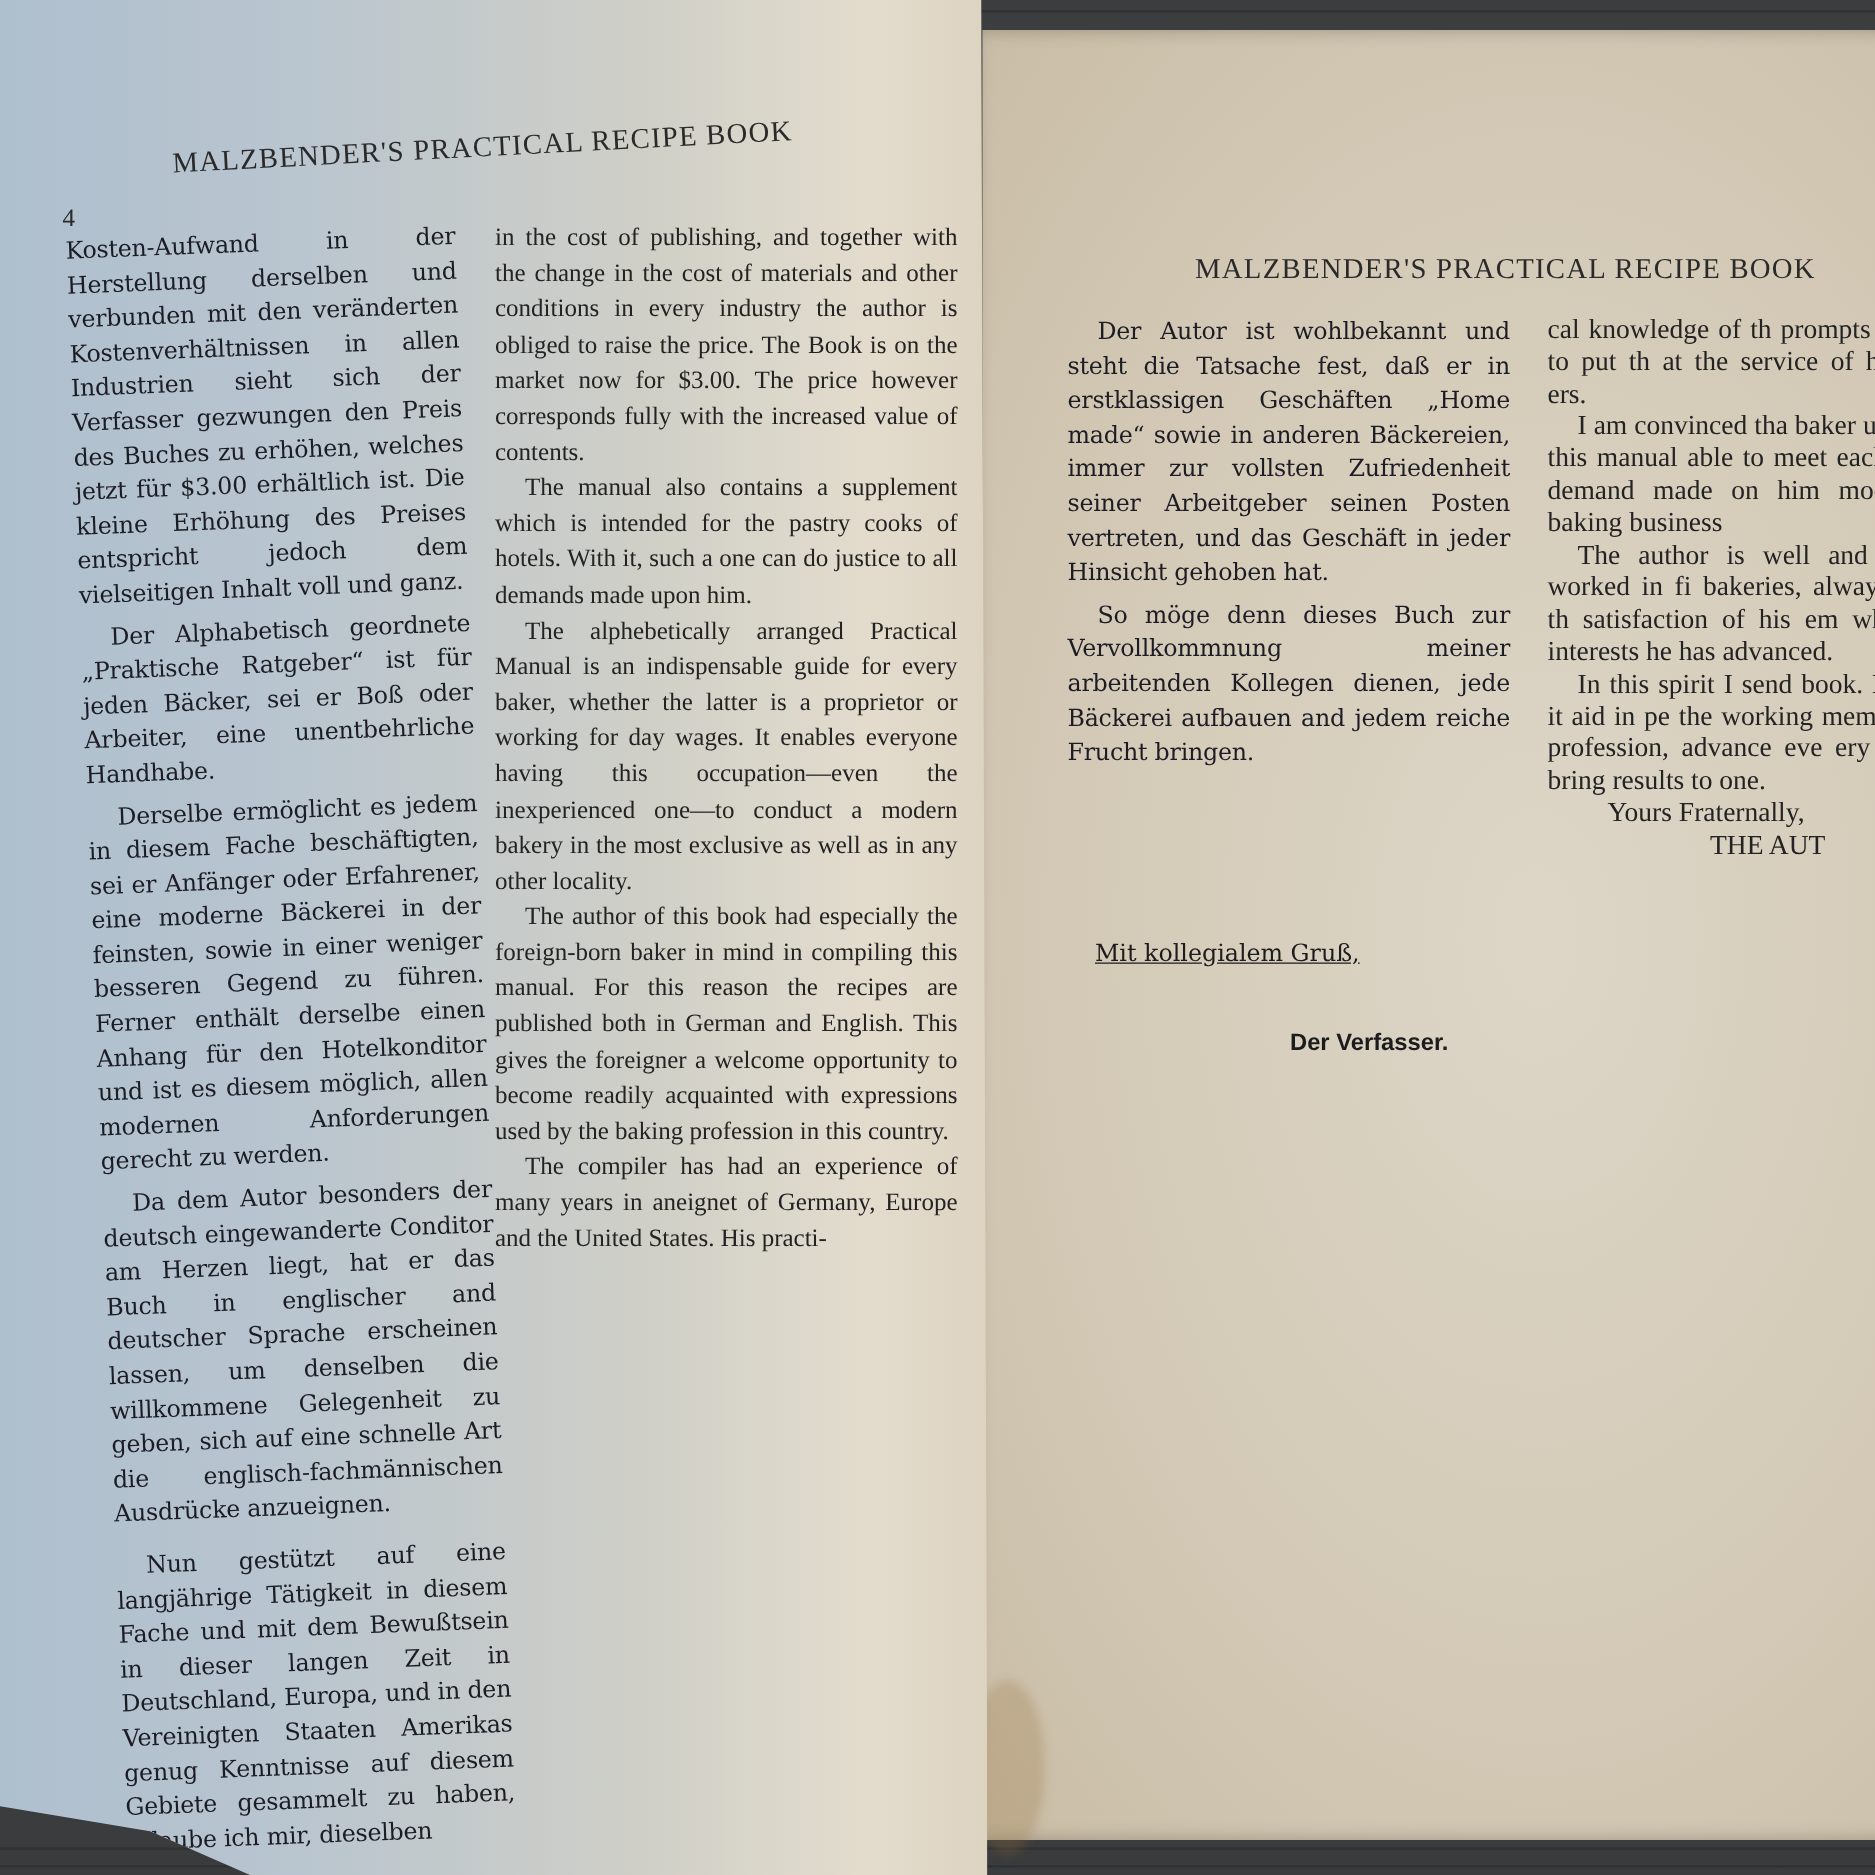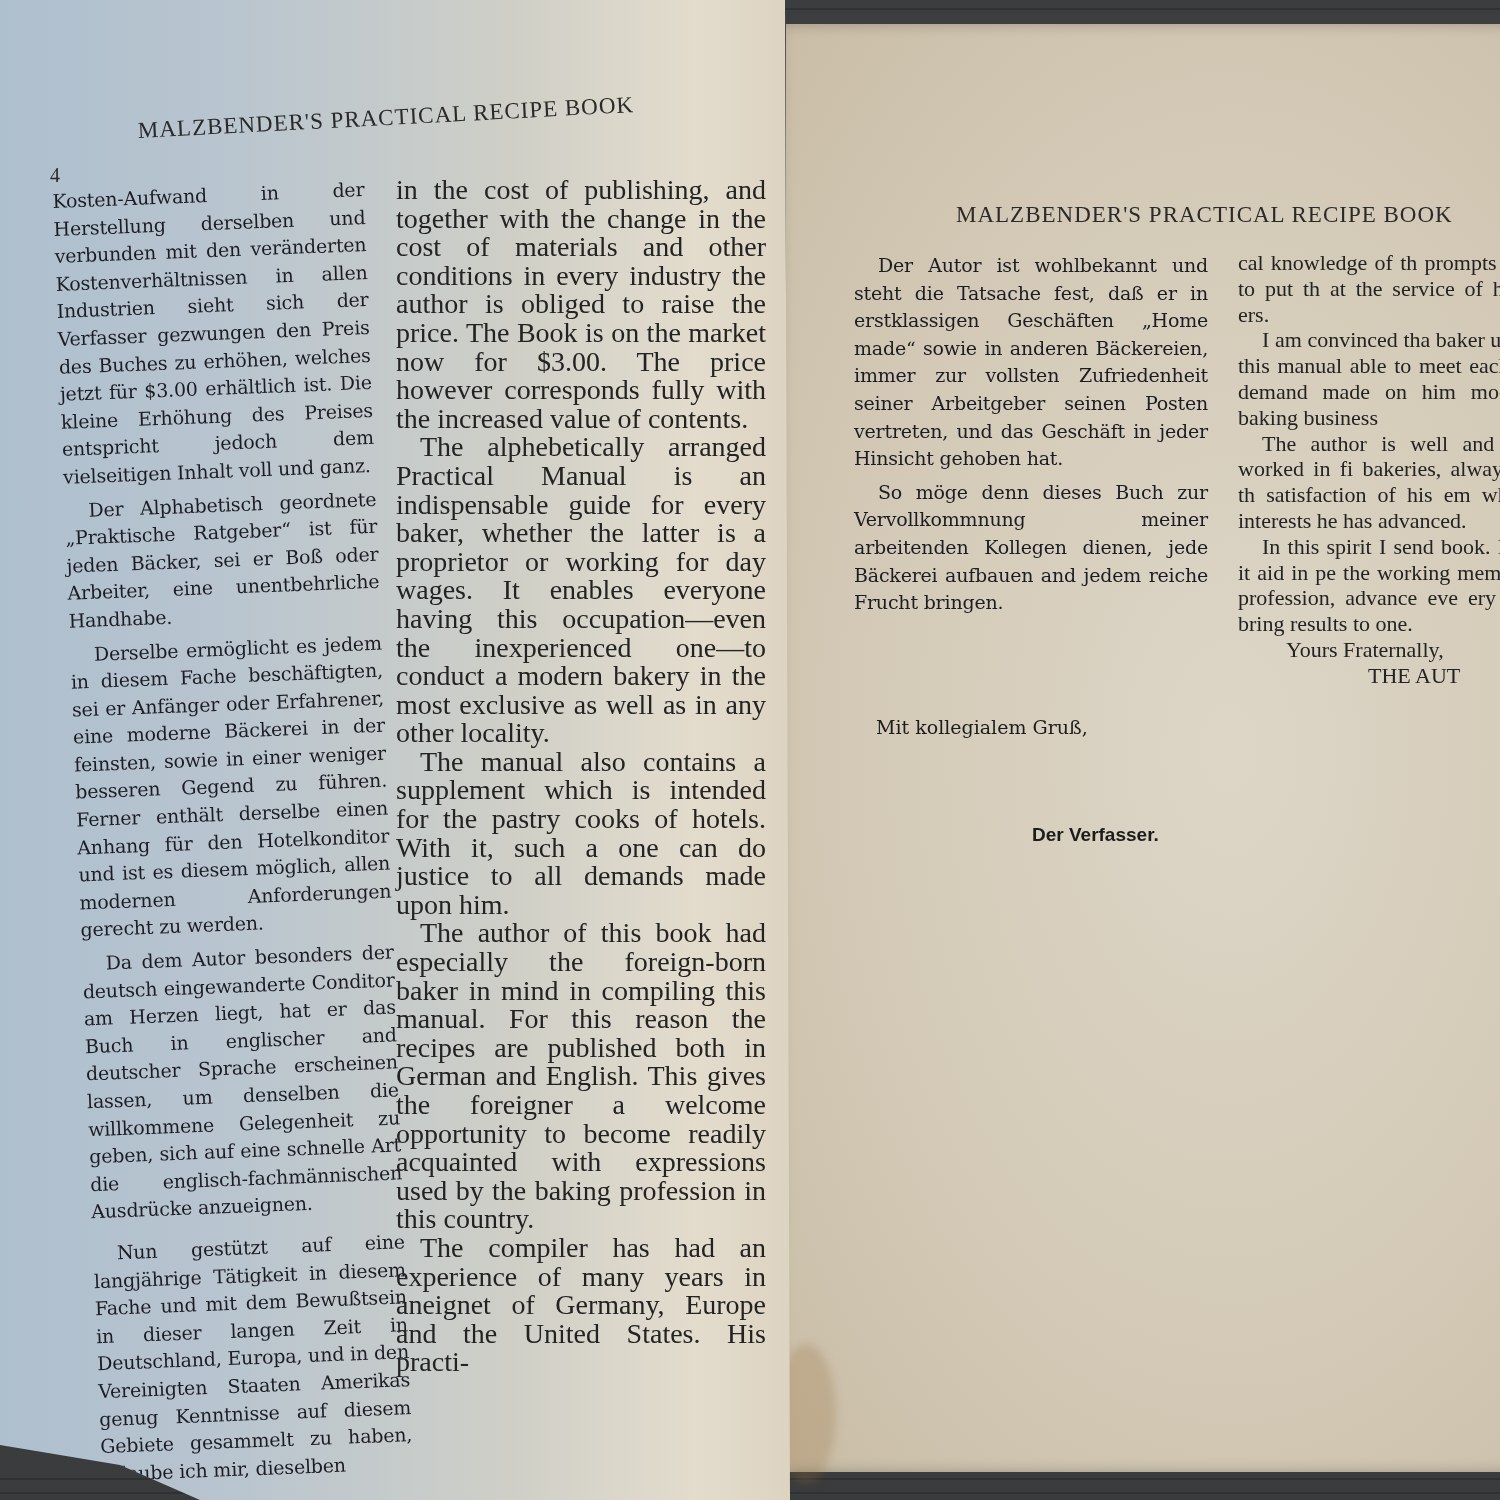--- a/index.html
+++ b/index.html
@@ -19,42 +19,42 @@
   .page-left {
     position:absolute; left:0; top:0; width:790px; height:1500px;
     background: linear-gradient(90deg,#aebfce 0%,#b9c5cf 30%,#cfcfc7 65%,#e3dccd 88%,#ddd3c1 100%);
     clip-path: polygon(0 0, 785px 0, 790px 1500px, 200px 1500px, 120px 1465px, 0 1445px);
   }
   .running-head { position:absolute; color:#2a2a2a; letter-spacing:1px; font-size:23px; white-space:nowrap; }
   .page-num { position:absolute; font-size:20px; color:#2a2a2a; }
   .col { position:absolute; color:#1f1f1f; }
   .col p { margin:0; }
   .fraktur { font-family:"DejaVu Serif", serif; font-size:19px; line-height:27.6px; letter-spacing:-.2px; color:#1c1c24; text-align:justify; }
-  .roman { font-family:"Liberation Serif", serif; font-size:28px; line-height:28.6px; text-align:justify; color:#232323; }
+  .roman { font-family:"Liberation Serif", serif; font-size:20px; line-height:28.6px; text-align:justify; color:#232323; }
   .indent { text-indent:24px; }
   .gap { margin-top:6px !important; }
   .sig1 { position:absolute; font-family:"DejaVu Serif", serif; font-size:19px; color:#1c1c1c; }
   .sig2 { position:absolute; font-family:Liberation Sans, sans-serif; font-size:19px; font-weight:bold; color:#1c1c1c; }
   .stain { position:absolute; border-radius:50%; background:rgba(150,110,60,.25); filter:blur(4px); }
 </style>
 </head>
 <body>
 
 <div class="wood-line" style="top:8px"></div>
 <div class="wood-line" style="top:1478px"></div>
 <div class="wood-line" style="top:1492px"></div>
 
 <div class="page-right">
   <div class="running-head" style="left:170px; top:178px;">MALZBENDER'S PRACTICAL RECIPE BOOK</div>
 
   <div class="col fraktur" style="left:68px; top:222px; width:354px;">
     <p class="indent gap">Der Autor ist wohlbekannt und steht die Tatsache fest, daß er in erstklassigen Geschäften „Home made“ sowie in anderen Bäckereien, immer zur vollsten Zufriedenheit seiner Arbeitgeber seinen Posten vertreten, und das Geschäft in jeder Hinsicht gehoben hat.</p>
     <p class="indent gap">So möge denn dieses Buch zur Vervollkommnung meiner arbeitenden Kollegen dienen, jede Bäckerei aufbauen and jedem reiche Frucht bringen.</p>
   </div>
-  <div class="sig1" style="left:90px; top:692px;">Mit kollegialem Gruß,</div>
+  <div class="sig1" style="left:90px; top:728px;text-decoration:underline;">Mit kollegialem Gruß,</div>
   <div class="sig2" style="left:246px; top:800px;">Der Verfasser.</div>
 
   <div class="col roman" style="left:452px; top:226px; width:300px; font-size:22px; line-height:25.8px;">
     <p>cal knowledge of th prompts him to put th at the service of his c ers.</p>
     <p class="indent">I am convinced tha baker using this manual able to meet each an demand made on him modern baking business</p>
     <p class="indent">The author is well and has worked in fi bakeries, always to th satisfaction of his em whose interests he has advanced.</p>
     <p class="indent">In this spirit I send book. May it aid in pe the working members profession, advance eve ery and bring results to one.</p>
     <p style="padding-left:48px">Yours Fraternally,</p>
     <p style="padding-left:130px">THE AUT</p>
   </div>
@@ -68,18 +68,18 @@
   <div class="col fraktur" style="left:52px; top:188px; width:312px; transform:rotate(-2.2deg); transform-origin:left top;">
     <p>Kosten-Aufwand in der Herstellung derselben und verbunden mit den veränderten Kostenverhältnissen in allen Industrien sieht sich der Verfasser gezwungen den Preis des Buches zu erhöhen, welches jetzt für $3.00 erhältlich ist. Die kleine Erhöhung des Preises entspricht jedoch dem vielseitigen Inhalt voll und ganz.</p>
     <p class="indent gap">Der Alphabetisch geordnete „Praktische Ratgeber“ ist für jeden Bäcker, sei er Boß oder Arbeiter, eine unentbehrliche Handhabe.</p>
     <p class="indent gap">Derselbe ermöglicht es jedem in diesem Fache beschäftigten, sei er Anfänger oder Erfahrener, eine moderne Bäckerei in der feinsten, sowie in einer weniger besseren Gegend zu führen. Ferner enthält derselbe einen Anhang für den Hotelkonditor und ist es diesem möglich, allen modernen Anforderungen gerecht zu werden.</p>
     <p class="indent gap">Da dem Autor besonders der deutsch eingewanderte Conditor am Herzen liegt, hat er das Buch in englischer and deutscher Sprache erscheinen lassen, um denselben die willkommene Gelegenheit zu geben, sich auf eine schnelle Art die englisch-fachmännischen Ausdrücke anzueignen.</p>
     <p class="indent gap" style="margin-top:14px !important">Nun gestützt auf eine langjährige Tätigkeit in diesem Fache und mit dem Bewußtsein in dieser langen Zeit in Deutschland, Europa, und in den Vereinigten Staaten Amerikas genug Kenntnisse auf diesem Gebiete gesammelt zu haben, erlaube ich mir, dieselben</p>
   </div>
 
   <div class="col roman" style="left:396px; top:176px; width:370px;">
     <p>in the cost of publishing, and together with the change in the cost of materials and other conditions in every industry the author is obliged to raise the price. The Book is on the market now for $3.00. The price however corresponds fully with the increased value of contents.</p>
+    <p class="indent">The manual also contains a supplement which is intended for the pastry cooks of hotels. With it, such a one can do justice to all demands made upon him.</p>
     <p class="indent">The alphebetically arranged Practical Manual is an indispensable guide for every baker, whether the latter is a proprietor or working for day wages. It enables everyone having this occupation—even the inexperienced one—to conduct a modern bakery in the most exclusive as well as in any other locality.</p>
-    <p class="indent">The manual also contains a supplement which is intended for the pastry cooks of hotels. With it, such a one can do justice to all demands made upon him.</p>
     <p class="indent">The author of this book had especially the foreign-born baker in mind in compiling this manual. For this reason the recipes are published both in German and English. This gives the foreigner a welcome opportunity to become readily acquainted with expressions used by the baking profession in this country.</p>
     <p class="indent">The compiler has had an experience of many years in aneignet of Germany, Europe and the United States. His practi-</p>
   </div>
 </div>
 
 </body></html>

